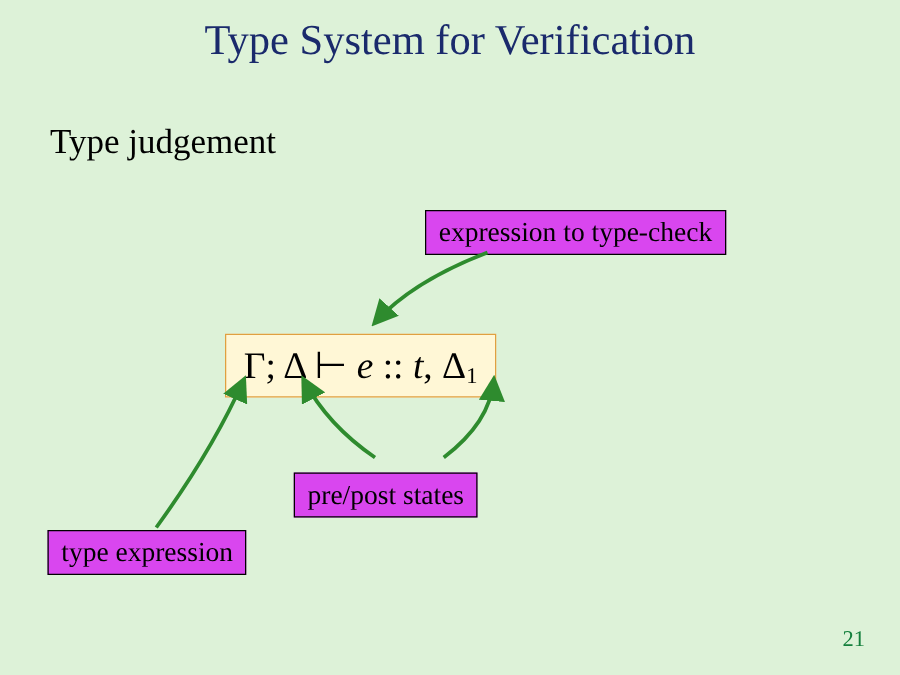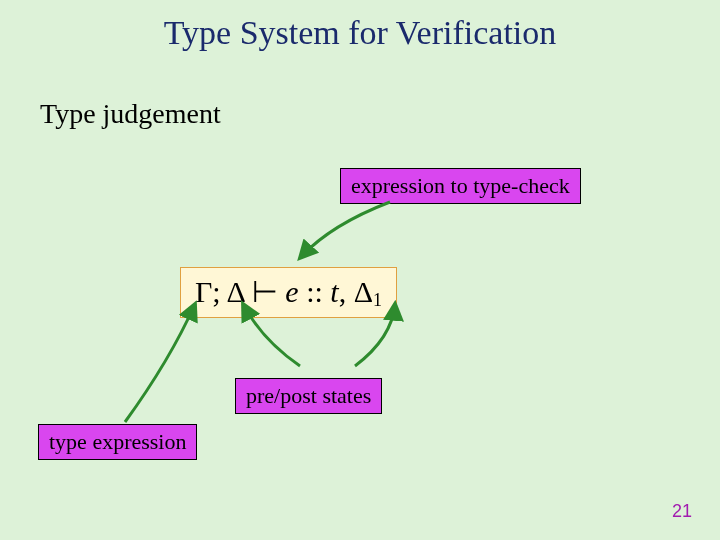--- a/index.html
+++ b/index.html
@@ -36,22 +36,22 @@
     border:1.5px solid #e0a040;
     padding:6px 14px;
     font-family:Liberation Serif, serif;
     font-size:30px;
     white-space:nowrap;
     margin-top:12px;
   }
   .formula-box sub{font-size:18px;vertical-align:-4px}
   .pagenum{
     position:absolute;right:28px;bottom:18px;
-    font-size:18px;color:#a21caf;
-    font-family:Liberation Sans, sans-serif;
+    font-size:18px;color:#15803d;
+    font-family:Liberation Serif, serif;
   }
   svg.arrows{
     position:absolute;left:0;top:0;
     width:720px;height:540px;
     pointer-events:none;
   }
 </style>
 </head>
 <body>
 

